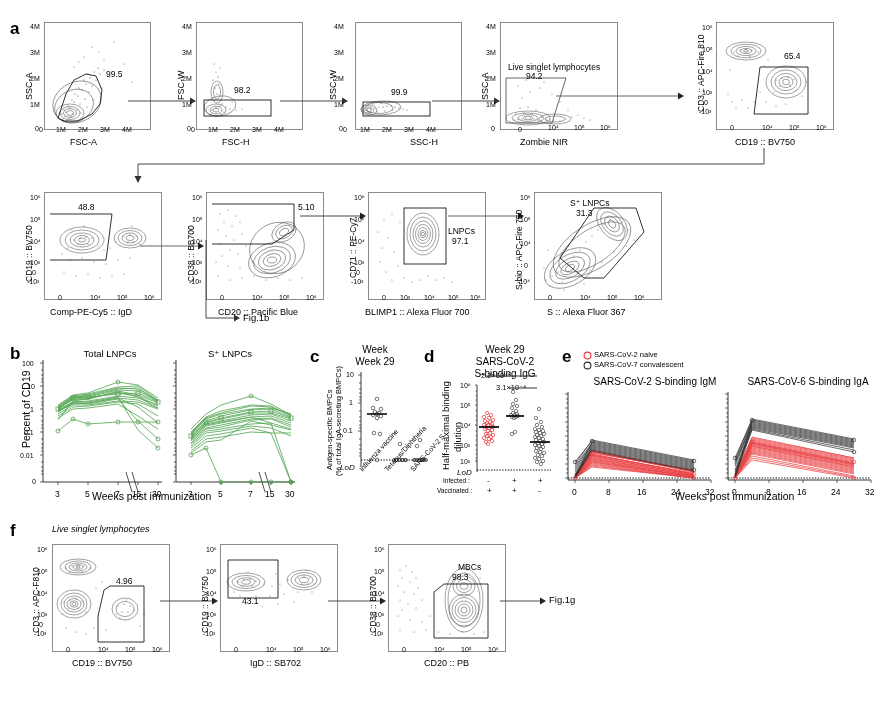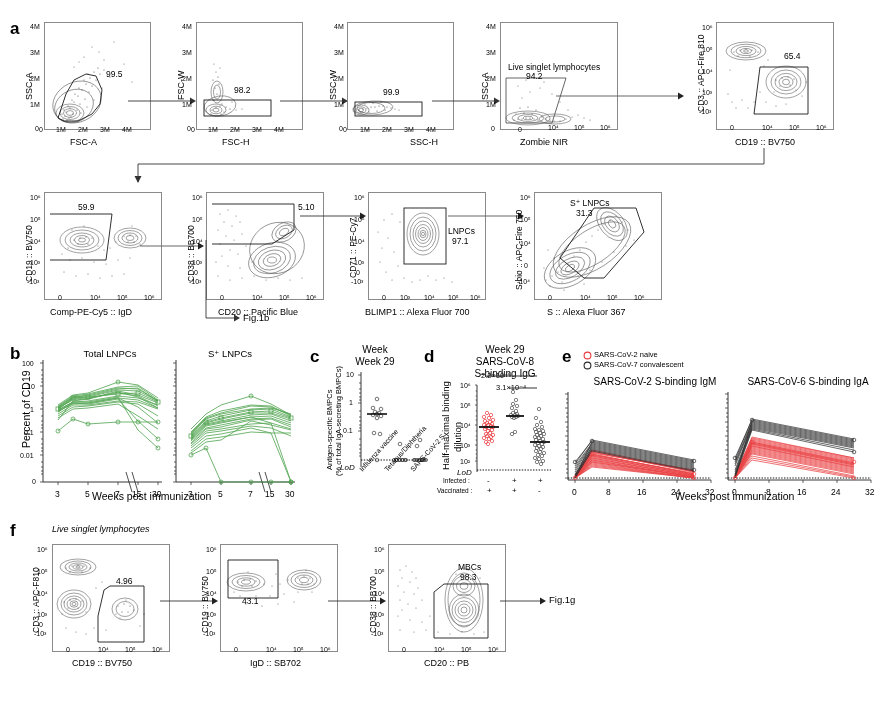--- a/index.html
+++ b/index.html
@@ -155,21 +155,21 @@
 <div class="tick" style="left:182px;top:101px;">1M</div>
 <div class="tick" style="left:182px;top:75px;">2M</div>
 <div class="tick" style="left:182px;top:49px;">3M</div>
 <div class="tick" style="left:182px;top:23px;">4M</div>
 
 <svg class="arrowline" style="left:280px;top:95px;" width="72" height="20">
   <path d="M0,6 L62,6" stroke="#333" stroke-width="0.9" fill="none"></path>
   <path d="M62,2.5 L68,6 L62,9.5 Z" fill="#333"></path>
 </svg>
 
-<div class="fcs" style="left:347px;top:22px;width:123px;height:108px;">
+<div class="fcs" style="left:355px;top:22px;width:123px;height:108px;">
   <div class="frame" style="left:0;top:0;width:107px;height:108px;"></div>
   <svg width="107" height="108" style="position:absolute;left:0;top:0;">
     <g fill="#4d4d4d">
       <circle cx="12" cy="88" r="0.6"></circle>
         <circle cx="16" cy="87" r="0.6"></circle>
         <circle cx="20" cy="86" r="0.6"></circle>
       <circle cx="24" cy="85" r="0.6"></circle>
         <circle cx="28" cy="85" r="0.6"></circle>
         <circle cx="32" cy="84" r="0.6"></circle>
       <circle cx="36" cy="84" r="0.6"></circle>
@@ -395,21 +395,21 @@
       <ellipse cx="38" cy="48" rx="12" ry="7"></ellipse>
         <ellipse cx="38" cy="48" rx="7.5" ry="4.5"></ellipse>
       <ellipse cx="38" cy="48" rx="3.5" ry="2"></ellipse>
       <ellipse cx="86" cy="46" rx="16" ry="10"></ellipse>
         <ellipse cx="86" cy="46" rx="12" ry="7.5"></ellipse>
       <ellipse cx="86" cy="46" rx="8" ry="5"></ellipse>
         <ellipse cx="86" cy="46" rx="4" ry="2.5"></ellipse>
     </g>
     <path d="M6,22 L68,22 L62,68 L6,68" fill="none" stroke="#1a1a1a" stroke-width="0.9"></path>
   </svg>
-  <div class="gatepct" style="left:34px;top:10px;">59.9</div>
+  <div class="gatepct" style="left:34px;top:10px;">48.8</div>
 </div>
 <div class="axlabel" style="left:50px;top:307px;">Comp-PE-Cy5 :: IgD</div>
 <div class="axlabel vert" style="left:24px;top:282px;font-size:8.5px;">CD19 :: BV750</div>
 <div class="tick" style="left:58px;top:294px;">0</div>
 <div class="tick" style="left:90px;top:294px;">10⁴</div>
 <div class="tick" style="left:117px;top:294px;">10⁵</div>
 <div class="tick" style="left:144px;top:294px;">10⁶</div>
 <div class="tick" style="left:27px;top:278px;">-10³</div>
 <div class="tick" style="left:32px;top:269px;">0</div>
 <div class="tick" style="left:30px;top:259px;">10³</div>
@@ -867,21 +867,21 @@
       <circle cx="61" cy="88" r="1.6"></circle>
       <circle cx="66" cy="88" r="1.6"></circle>
   </g>
 </svg>
 <div class="tick" style="left:358px;top:468px;font-size:7px;transform-origin:0 0;transform:rotate(-48deg);white-space:nowrap;">Influenza vaccine</div>
 <div class="tick" style="left:383px;top:468px;font-size:7px;transform-origin:0 0;transform:rotate(-48deg);white-space:nowrap;">Tetanus/Diphtheria</div>
 <div class="tick" style="left:409px;top:468px;font-size:7px;transform-origin:0 0;transform:rotate(-48deg);white-space:nowrap;">SARS-CoV-2 S</div>
 
 <div class="panel-letter abs" style="left:424px;top:348px;">d</div>
 <div class="title-sm" style="left:450px;top:344px;width:110px;text-align:center;font-size:10px;">Week 29</div>
-<div class="title-sm" style="left:450px;top:356px;width:110px;text-align:center;font-size:10px;">SARS-CoV-8</div>
+<div class="title-sm" style="left:450px;top:356px;width:110px;text-align:center;font-size:10px;">SARS-CoV-2</div>
 <div class="title-sm" style="left:450px;top:368px;width:110px;text-align:center;font-size:10px;">S-binding IgG</div>
 <div class="axlabel vert" style="left:440px;top:470px;font-size:9.5px;">Half-maximal binding</div>
 <div class="axlabel vert" style="left:452px;top:452px;font-size:9.5px;">dilution</div>
 
 <div class="tick" style="left:460px;top:382px;">10⁶</div>
 <div class="tick" style="left:460px;top:402px;">10⁵</div>
 <div class="tick" style="left:460px;top:422px;">10⁴</div>
 <div class="tick" style="left:460px;top:442px;">10³</div>
 <div class="tick" style="left:460px;top:458px;">10²</div>
 <div class="tick ital" style="left:457px;top:468px;font-size:8px;">LoD</div>
@@ -1397,21 +1397,21 @@
         <ellipse cx="76" cy="66" rx="12" ry="12.5"></ellipse>
       <ellipse cx="76" cy="66" rx="9" ry="9"></ellipse>
         <ellipse cx="76" cy="66" rx="6" ry="6"></ellipse>
       <ellipse cx="76" cy="66" rx="3" ry="3"></ellipse>
       <ellipse cx="76" cy="56" rx="19" ry="32"></ellipse>
         <ellipse cx="76" cy="56" rx="16" ry="27"></ellipse>
     </g>
     <path d="M46,48 L56,40 L100,40 L100,94 L46,94 Z" fill="none" stroke="#1a1a1a" stroke-width="0.9"></path>
   </svg>
   <div class="gatelbl" style="left:70px;top:18px;">MBCs</div>
-  <div class="gatepct" style="left:72px;top:28px;">98.3</div>
+  <div class="gatepct" style="left:64px;top:28px;">98.3</div>
 </div>
 <div class="axlabel" style="left:424px;top:658px;">CD20 :: PB</div>
 <div class="axlabel vert" style="left:368px;top:633px;font-size:8.5px;">CD38 :: BB700</div>
 <div class="tick" style="left:402px;top:646px;">0</div>
 <div class="tick" style="left:434px;top:646px;">10⁴</div>
 <div class="tick" style="left:461px;top:646px;">10⁵</div>
 <div class="tick" style="left:488px;top:646px;">10⁶</div>
 <div class="tick" style="left:371px;top:630px;">-10³</div>
 <div class="tick" style="left:376px;top:621px;">0</div>
 <div class="tick" style="left:374px;top:611px;">10³</div>

